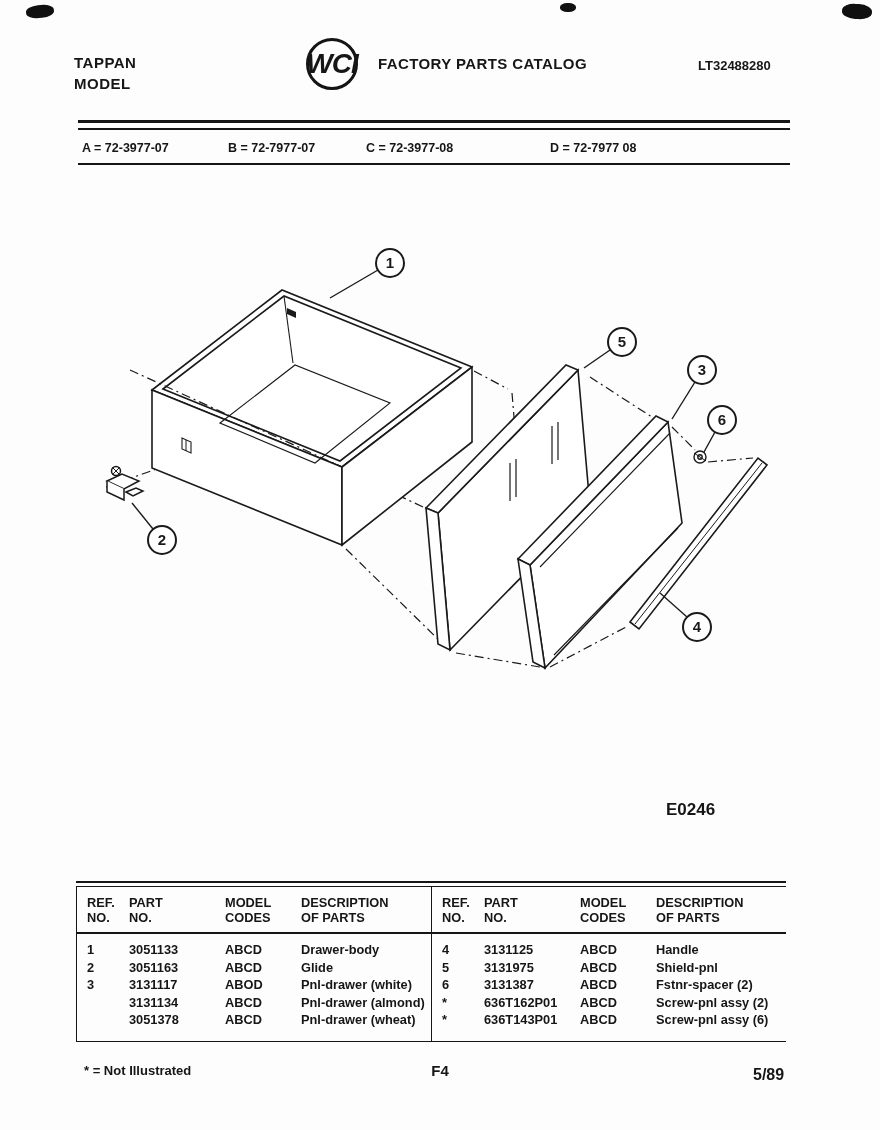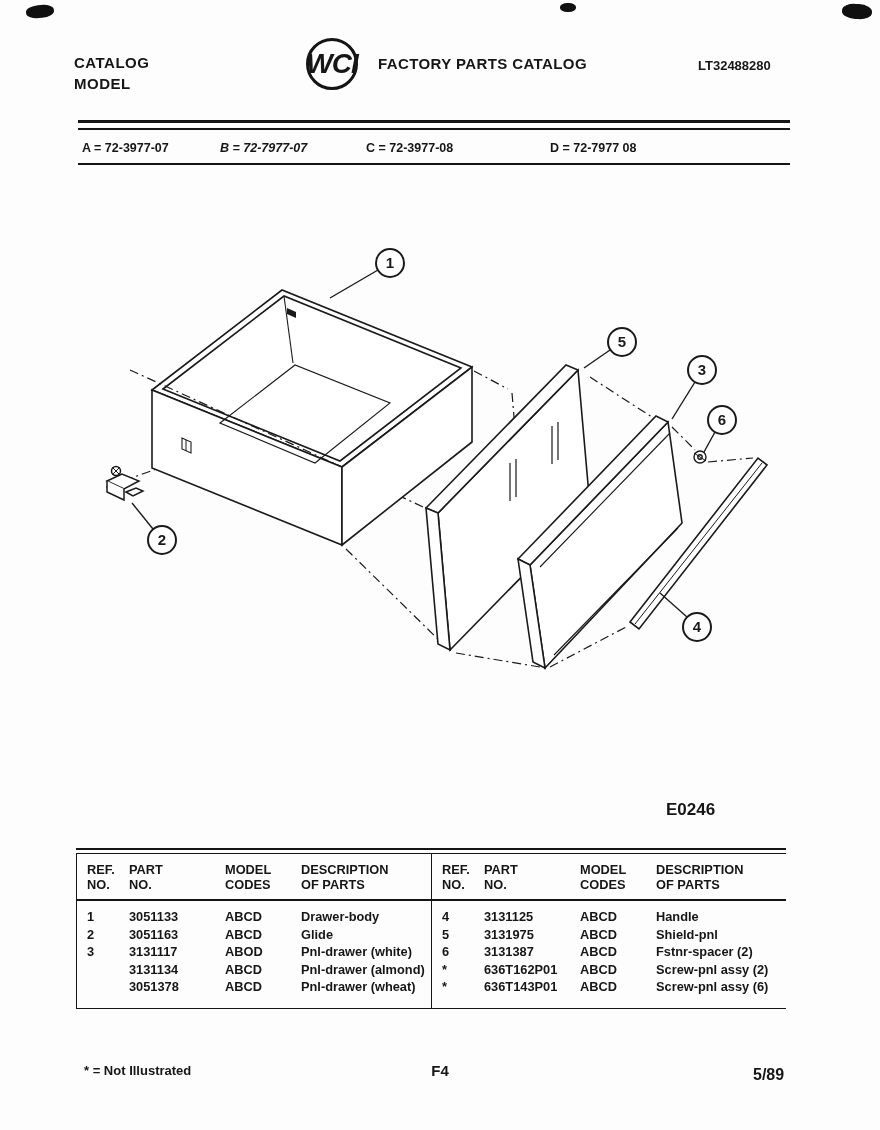--- a/index.html
+++ b/index.html
@@ -25,28 +25,28 @@
   }
   .catalog-title{left:378px;top:55px;font-size:15px;font-weight:700;letter-spacing:.4px;}
   .doc-number{left:698px;top:58px;font-size:13px;font-weight:700;}
 
   .rule{position:absolute;left:78px;width:712px;background:#151515;}
   .rule-a{top:120px;height:3px;}
   .rule-b{top:128px;height:2px;}
   .rule-c{top:163px;height:2px;}
 
   .model-codes span{position:absolute;top:141px;font-size:12.5px;font-weight:700;white-space:nowrap;}
-  .mc-a{left:82px;} .mc-b{left:220px;font-style:italic;} .mc-c{left:366px;} .mc-d{left:506px;margin-left:44px;}
+  .mc-a{left:82px;} .mc-b{left:228px;} .mc-c{left:366px;} .mc-d{left:506px;margin-left:44px;}
 
   
   .diagram-svg{position:absolute;left:60px;top:195px;}
   .figure-code{left:666px;top:800px;font-size:17px;font-weight:700;}
 
   
-  .parts-table{position:absolute;left:76px;top:848px;width:710px;font-size:12.8px;font-weight:700;}
+  .parts-table{position:absolute;left:76px;top:881px;width:710px;font-size:12.8px;font-weight:700;}
   .pt-toprule{height:3px;border-top:2.5px solid #151515;border-bottom:1.4px solid #151515;}
   .pt-headrule{position:absolute;left:0;top:51px;width:100%;height:1.5px;background:#151515;}
   .pt-body{display:flex;border-bottom:1.6px solid #151515;}
   .pt-half{width:355px;box-sizing:border-box;border-left:1.6px solid #151515;padding:8px 0 12px 10px;}
   .pt-row{display:grid;grid-template-columns:42px 96px 76px auto;}
   .pt-head .pt-hcell span{display:block;line-height:15px;}
   .pt-rows{margin-top:16px;}
   .pt-rows .pt-row{line-height:17.5px;}
   .pt-cell{white-space:nowrap;}
 
@@ -58,21 +58,21 @@
 </head>
 <body>
 
 <div class="page">
 
   <div class="blob blob-a"></div>
   <div class="blob blob-b"></div>
   <div class="blob blob-c"></div>
 
   <div class="abs brand">
-    <span style="display:block">CATALOG</span>
+    <span style="display:block">TAPPAN</span>
     <span style="display:block">MODEL</span>
   </div>
   <div class="abs wci-logo">
     <span>WCI</span>
   </div>
   <div class="abs catalog-title">FACTORY PARTS CATALOG</div>
   <div class="abs doc-number">LT32488280</div>
 
   <div class="rule rule-a"></div>
   <div class="rule rule-b"></div>

